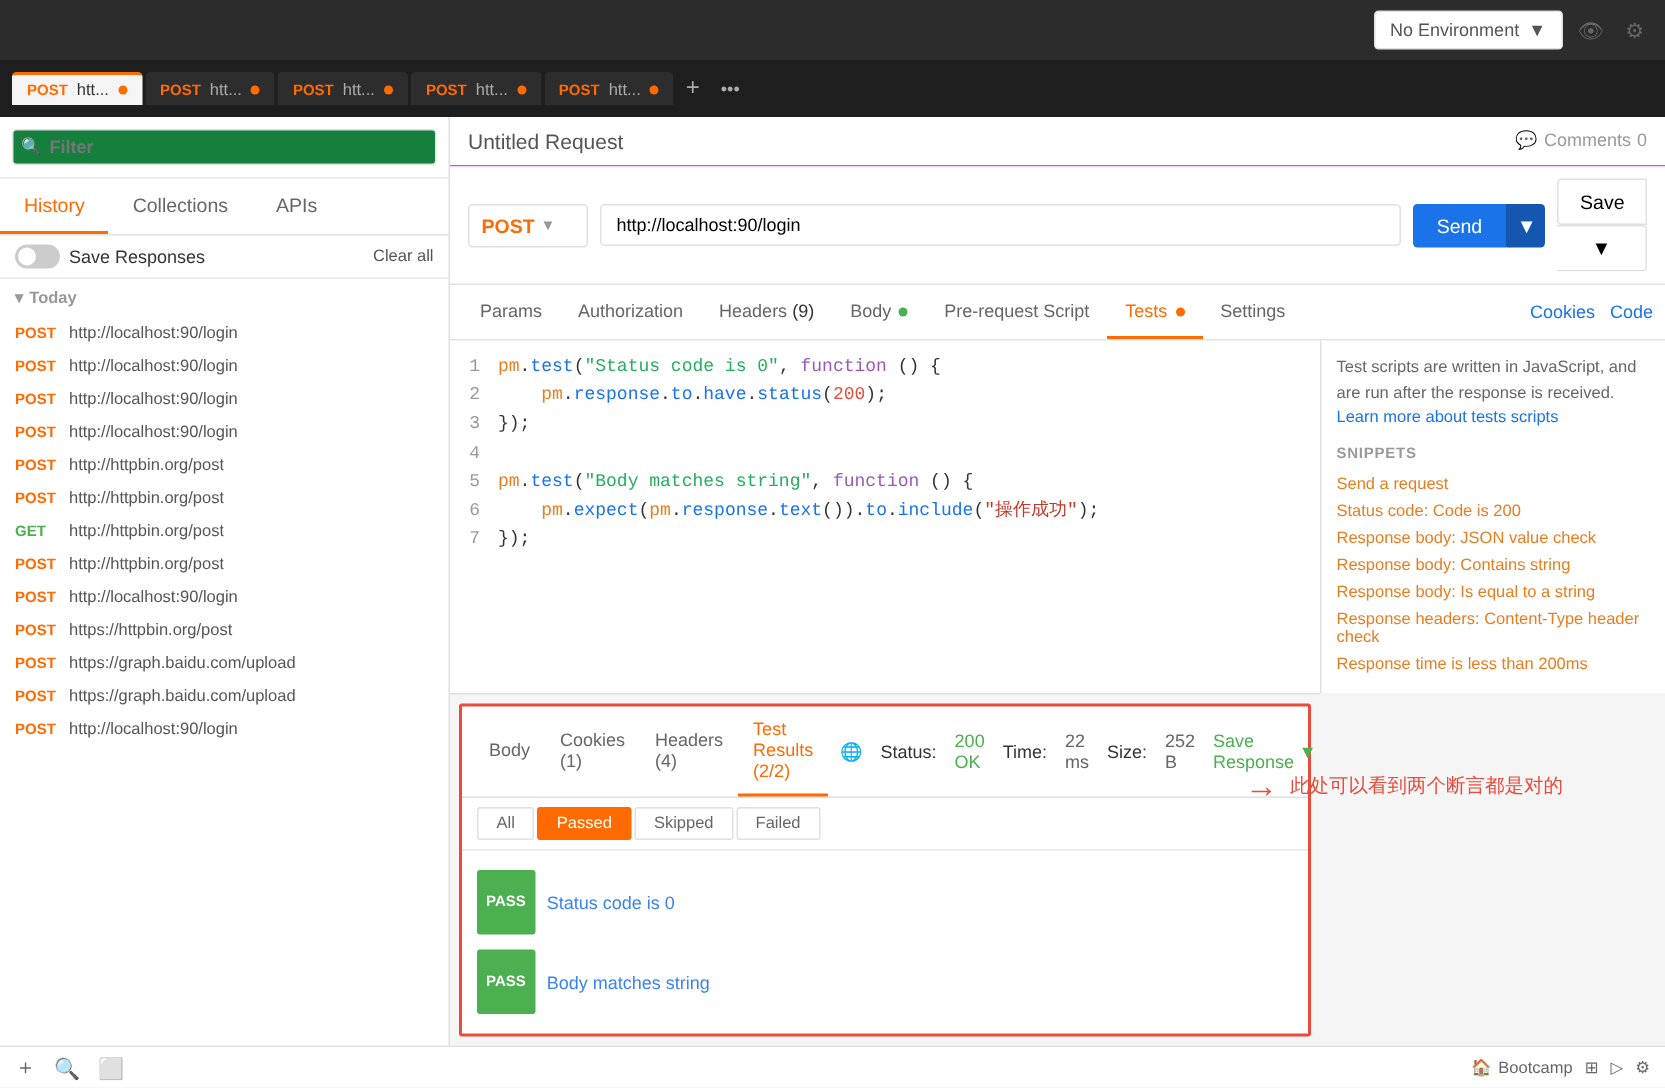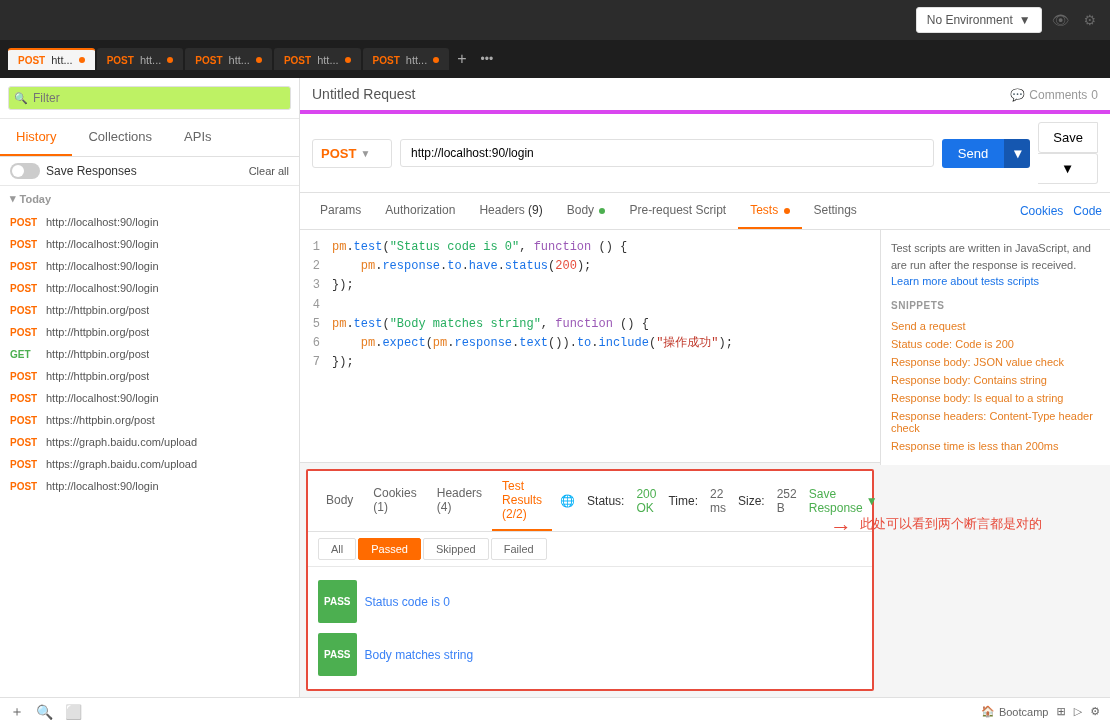--- a/index.html
+++ b/index.html
@@ -11,42 +11,42 @@
     .tab-dot { width: 6px; height: 6px; border-radius: 50%; background: #ff6b00; }
     .tab-plus { color: #aaa; font-size: 16px; padding: 0 6px; cursor: pointer; }
     .tab-more { color: #aaa; font-size: 12px; padding: 0 6px; cursor: pointer; }
 
     
     .main { display: flex; flex: 1; overflow: hidden; }
 
     
     .sidebar { width: 300px; background: #fff; border-right: 1px solid #e0e0e0; display: flex; flex-direction: column; flex-shrink: 0; }
     .sidebar-search { padding: 8px; border-bottom: 1px solid #e8e8e8; }
-    .sidebar-search input { width: 100%; border: 1px solid #e0e0e0; border-radius: 3px; padding: 4px 8px 4px 24px; font-size: 12px; background: #bef264; outline: none; }
+    .sidebar-search input { width: 100%; border: 1px solid #e0e0e0; border-radius: 3px; padding: 4px 8px 4px 24px; font-size: 12px; background: #15803d; outline: none; font-weight: bold; }
     .search-wrap { position: relative; }
     .search-icon-s { position: absolute; left: 6px; top: 50%; transform: translateY(-50%); color: #999; font-size: 11px; }
     .sidebar-tabs { display: flex; border-bottom: 1px solid #e0e0e0; }
     .sidebar-tab { padding: 10px 16px; font-size: 13px; cursor: pointer; color: #666; border-bottom: 2px solid transparent; }
     .sidebar-tab.active { color: #ff6b00; border-bottom: 2px solid #ff6b00; font-weight: 500; }
     .sidebar-toolbar { display: flex; align-items: center; justify-content: space-between; padding: 6px 10px; border-bottom: 1px solid #e8e8e8; }
     .toggle-wrap { display: flex; align-items: center; gap: 6px; }
     .toggle { width: 30px; height: 16px; background: #ccc; border-radius: 8px; position: relative; cursor: pointer; }
     .toggle-knob { width: 12px; height: 12px; background: white; border-radius: 50%; position: absolute; top: 2px; left: 2px; }
     .clear-all { color: #555; font-size: 11px; cursor: pointer; }
     .sidebar-content { flex: 1; overflow-y: auto; }
     .history-group-label { padding: 6px 10px; font-size: 11px; color: #999; font-weight: 600; display: flex; align-items: center; gap: 4px; }
     .history-item { display: flex; align-items: center; gap: 8px; padding: 5px 10px; cursor: pointer; border-radius: 2px; }
     .method-badge { font-size: 10px; font-weight: bold; min-width: 28px; }
     .method-post { color: #ff6b00; }
     .method-get { color: #4CAF50; }
     .history-url { font-size: 11px; color: #555; white-space: nowrap; overflow: hidden; text-overflow: ellipsis; }
 
     
     .right-panel { flex: 1; display: flex; flex-direction: column; background: #f5f5f5; overflow: hidden; }
-    .request-header { background: #fff; border-bottom: 4px solid #d946ef; padding: 8px 12px; display: flex; align-items: flex-end; justify-content: space-between; }
+    .request-header { background: #fff; border-bottom: 1px solid #d946ef; padding: 8px 12px; display: flex; align-items: flex-start; justify-content: space-between; }
     .request-title { font-size: 14px; color: #555; }
     .request-actions { display: flex; align-items: center; gap: 8px; color: #999; font-size: 12px; }
     .comments-btn { display: flex; align-items: center; gap: 4px; }
 
     
     .url-bar { background: #fff; padding: 8px 12px; border-bottom: 1px solid #e0e0e0; display: flex; align-items: center; gap: 8px; }
     .method-select { border: 1px solid #e0e0e0; border-radius: 3px; padding: 6px 8px; font-size: 13px; font-weight: bold; color: #ff6b00; background: #fff; cursor: pointer; display: flex; align-items: center; gap: 4px; min-width: 80px; }
     .url-input { flex: 1; border: 1px solid #e0e0e0; border-radius: 3px; padding: 6px 10px; font-size: 12px; outline: none; }
     .send-btn-wrap { display: flex; }
     .send-btn { background: #1a73e8; color: white; border: none; padding: 7px 16px; font-size: 13px; font-weight: 500; cursor: pointer; border-radius: 3px 0 0 3px; }

